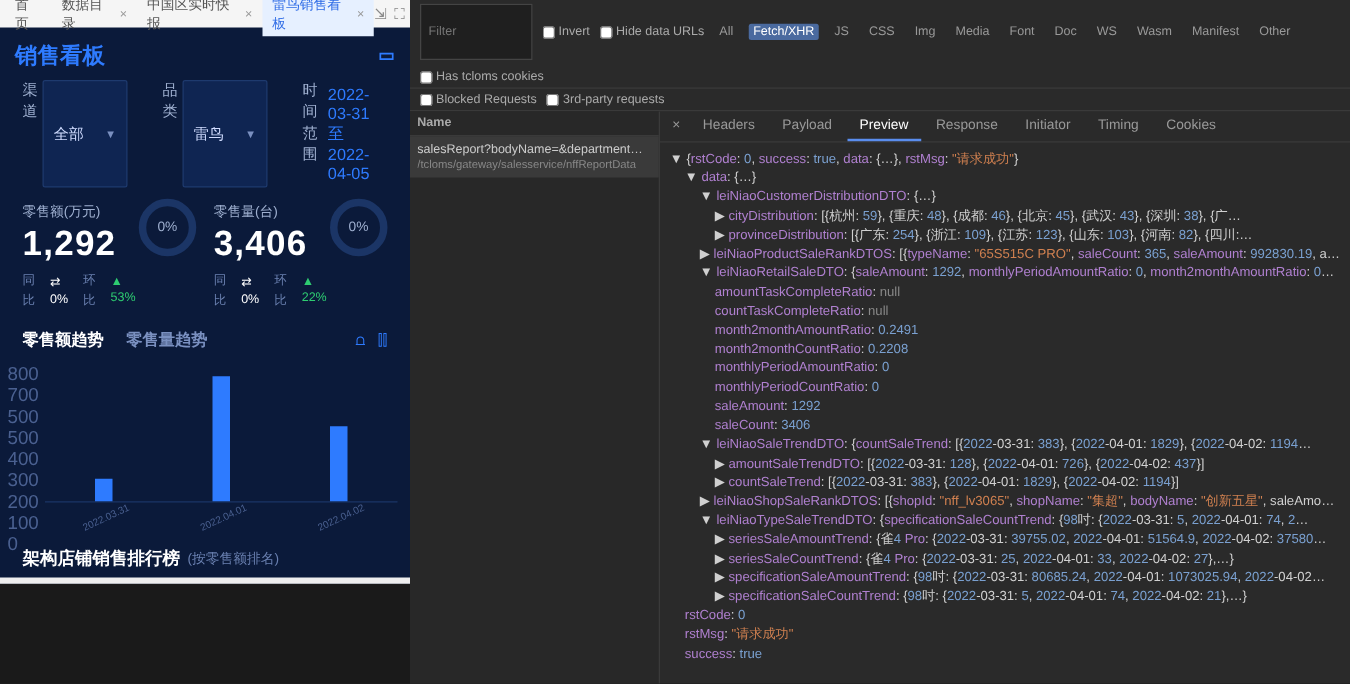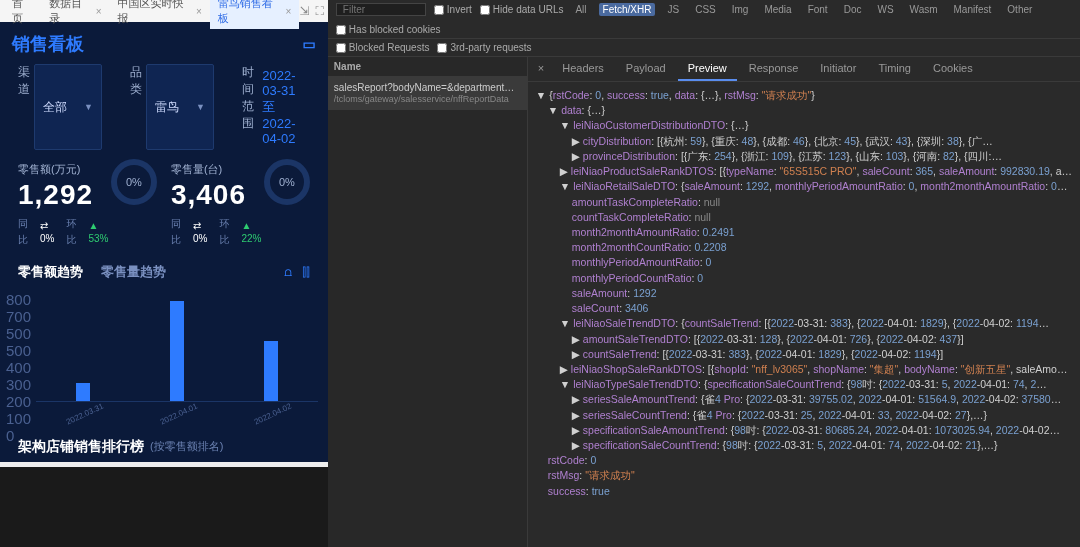--- a/index.html
+++ b/index.html
@@ -48,21 +48,21 @@
 
 .rank-title { padding: 12px 18px 6px; display: flex; align-items: center; gap: 6px; }
 .rank-title .main { color: #fff; font-size: 14px; font-weight: bold; }
 .rank-title .sub { color: #6a80b0; font-size: 11px; }
 
 .hscroll { height: 8px; background: #eee; margin-top: auto; }
 
 
 .right-panel { flex: 1; height: 547px; background: #2a2a2a; display: flex; flex-direction: column; font-family: Menlo, Consolas, monospace; font-size: 10.5px; }
 .toolbar-row { display: flex; align-items: center; gap: 8px; padding: 3px 8px; border-bottom: 1px solid #3a3a3a; color: #aaa; flex-wrap: wrap; }
-.filter-input { background: #1f1f1f; border: 1px solid #444; color: #aaa; padding: 0 6px; width: 90px; font-size: 10px; }
+.filter-input { background: #1f1f1f; border: 1px solid #444; color: #aaa; padding: 16px 6px; width: 90px; font-size: 10px; }
 .chk { display: flex; align-items: center; gap: 3px; font-size: 10px; }
 .chk input { width: 10px; height: 10px; }
 .type-btn { color: #999; padding: 1px 4px; cursor: pointer; font-size: 10px; }
 .type-btn.active { background: #4a6a9f; color: #fff; border-radius: 2px; }
 
 .network-body { display: flex; flex: 1; overflow: hidden; }
 .req-list { width: 200px; border-right: 1px solid #3a3a3a; background: #282828; }
 .req-header { padding: 4px 6px; color: #aaa; font-size: 10px; border-bottom: 1px solid #3a3a3a; font-weight: bold; }
 .req-item { padding: 4px 6px; background: #3a3a3a; color: #ccc; font-size: 10px; line-height: 1.3; cursor: pointer; }
 .req-item .ln1 { white-space: nowrap; overflow: hidden; text-overflow: ellipsis; }
@@ -126,21 +126,21 @@
     </div>
     <div class="filter">
       <span class="filter-label">品类</span>
       <div class="select">
         <span>雷鸟</span>
         <span class="arrow">▼</span>
       </div>
     </div>
     <div class="filter">
       <span class="filter-label">时间范围</span>
-      <span class="date-range">2022-03-31 至 2022-04-02</span>
+      <span class="date-range">2022-03-31 至 2022-04-05</span>
     </div>
   </div>
 
   <div class="metrics">
     <div class="metric">
       <div class="metric-label">零售额(万元)</div>
       <div class="metric-block">
         <div>
           <div class="metric-value">1,292</div>
           <div class="metric-row2">
@@ -261,21 +261,21 @@
     <span class="type-btn">Img</span>
     <span class="type-btn">Media</span>
     <span class="type-btn">Font</span>
     <span class="type-btn">Doc</span>
     <span class="type-btn">WS</span>
     <span class="type-btn">Wasm</span>
     <span class="type-btn">Manifest</span>
     <span class="type-btn">Other</span>
     <label class="chk">
         <input type="checkbox" style="">
-        <span>Has blocked cookies</span>
+        <span>Has tcloms cookies</span>
       </label>
   </div>
   <div class="toolbar-row">
     <label class="chk">
         <input type="checkbox" style="">
         <span>Blocked Requests</span>
       </label>
     <label class="chk">
         <input type="checkbox" style="">
         <span>3rd-party requests</span>

